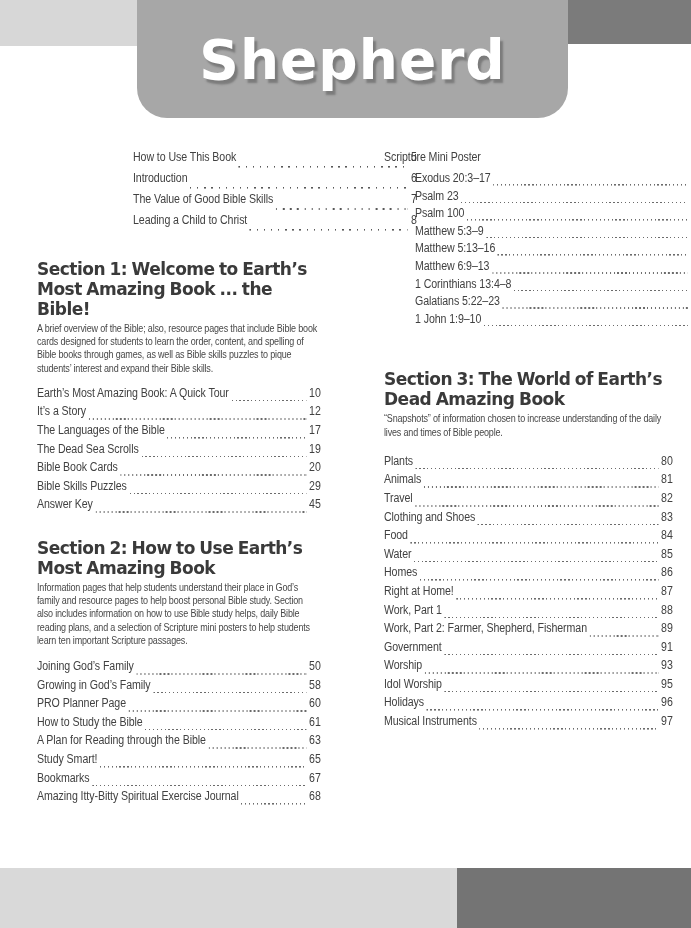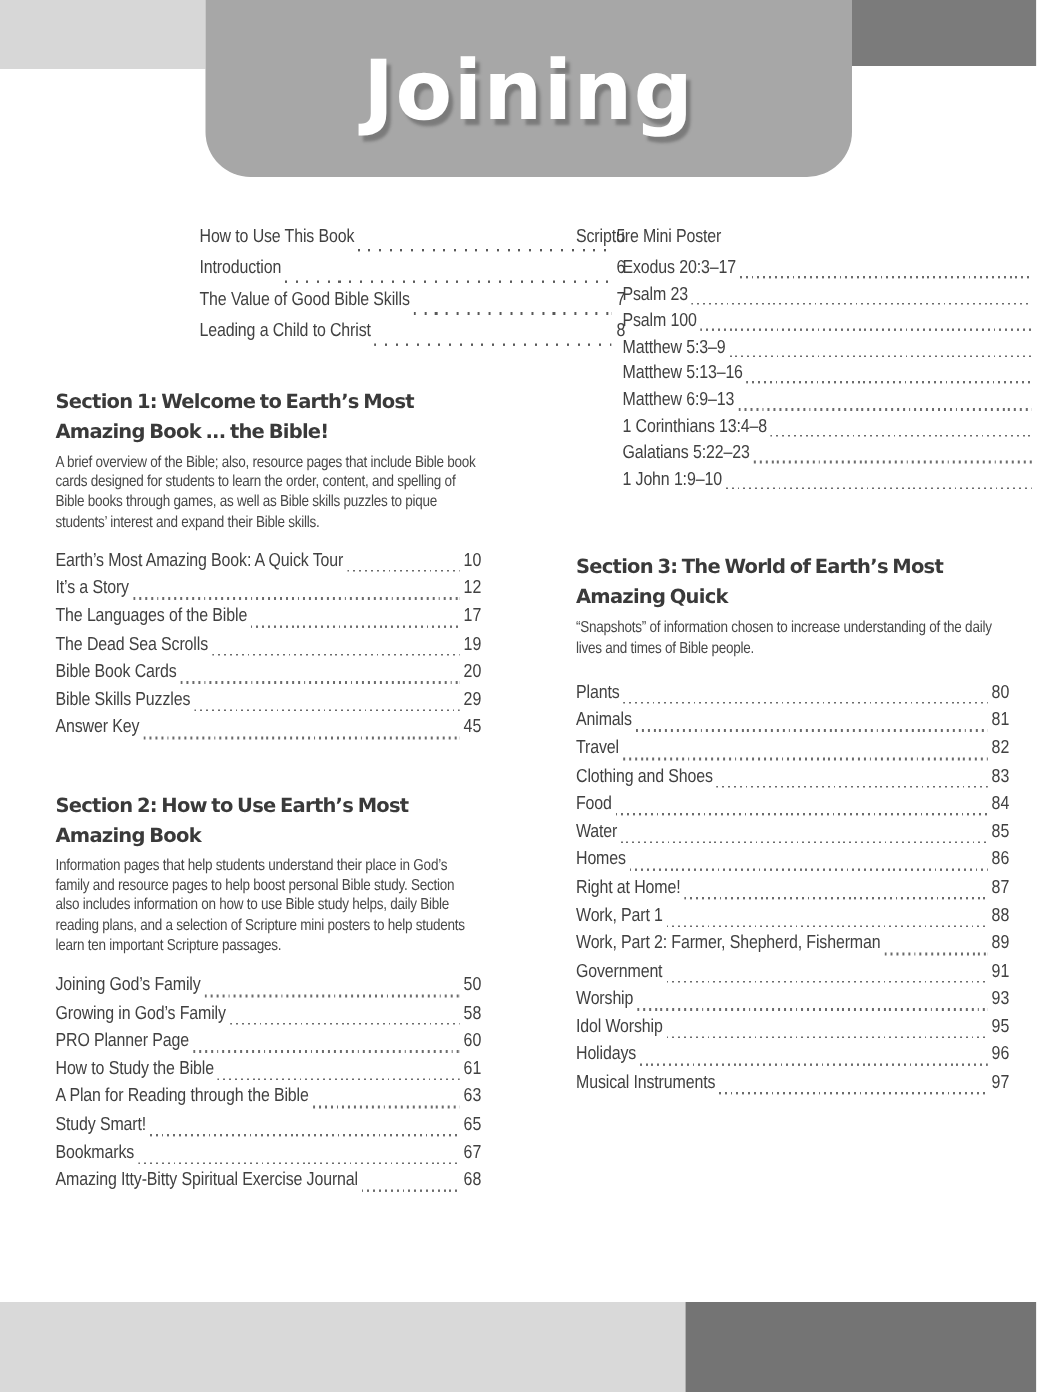--- a/index.html
+++ b/index.html
@@ -58,42 +58,42 @@
   }
 
   .smp-label { font-size:12.5px; height:21px; letter-spacing:-0.1px; }
   .smp-list { margin-left:31px; font-size:12.5px; }
   .smp-list .row { height:17.6px; }
   .smp-list .pg { margin-left:4px; }
 
   
   .sec-heading {
     font-family:"DejaVu Sans", sans-serif; font-weight:800;
-    font-size:13px; line-height:20px; letter-spacing:-0.5px; word-spacing:-1px;
+    font-size:17px; line-height:20px; letter-spacing:-0.5px; word-spacing:-1px;
     color:#3a3a3a;
   }
   .sec-desc {
     margin-top:3px; font-size:10.6px; line-height:13.2px;
     letter-spacing:-0.2px; color:#484848;
   }
   .mt-s1h { margin-top:25px; }
   .mt-s1l { margin-top:11px; }
-  .mt-s2h { margin-top:32px; }
+  .mt-s2h { margin-top:22px; }
   .mt-s2l { margin-top:12px; }
   .mt-s3h { margin-top:40px; }
   .mt-s3l { margin-top:15px; }
 </style>
 </head>
 <body>
 
 <div class="page">
 
   <div class="bar bar-tl"></div>
   <div class="contents-box">
-    <div class="contents-title">Joining</div>
+    <div class="contents-title">Shepherd</div>
   </div>
   <div class="bar bar-tr"></div>
 
   <div class="col col-left">
 
     <div class="front-list condense">
 
         <div class="row">
           <span class="lbl">How to Use This Book</span>
           <span class="leader"></span>
@@ -274,21 +274,21 @@
           <span class="pg">77</span>
         </div>
 
         <div class="row">
           <span class="lbl">1 John 1:9–10</span>
           <span class="leader"></span>
           <span class="pg">78</span>
         </div>
       </div>
 
-    <div class="sec-heading mt-s3h">Section 3: The World of Earth’s Most Amazing Quick</div>
+    <div class="sec-heading mt-s3h">Section 3: The World of Earth’s Dead Amazing Book</div>
     <div class="sec-desc condense">“Snapshots” of information chosen to increase understanding of the daily lives and times of Bible people.</div>
     <div class="toc-list condense mt-s3l">
 
         <div class="row">
           <span class="lbl">Plants</span>
           <span class="leader"></span>
           <span class="pg">80</span>
         </div>
 
         <div class="row">

